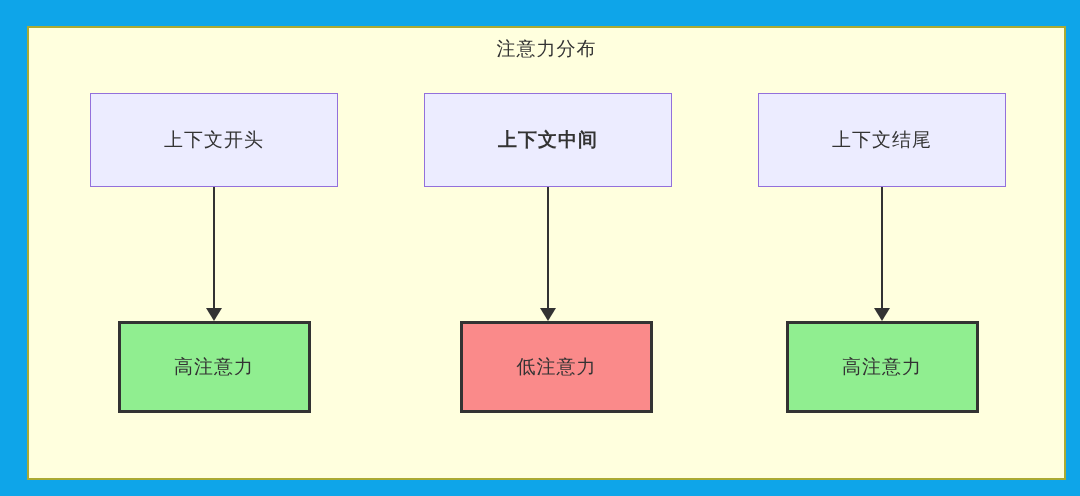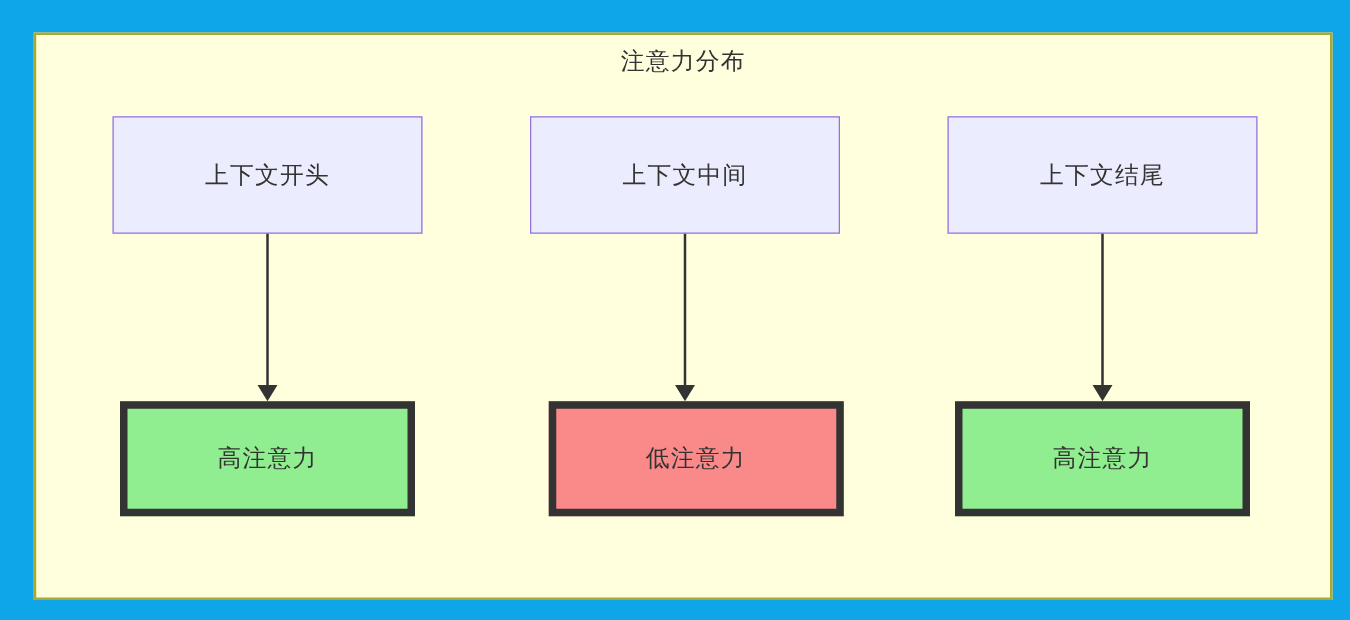--- a/index.html
+++ b/index.html
@@ -49,22 +49,22 @@
     font-size: 19px;
     color: #333333;
     letter-spacing: 1px;
   }
   .source-node {
     width: 248px; height: 94px;
     border: 1px solid #9370db;
     background: #ececff;
   }
   .result-node {
-    width: 236px; height: 92px;
-    border: 6px solid #737373;
+    width: 193px; height: 92px;
+    border: 3px solid #737373;
   }
   .arrow {
     height: 134px;
     width: 16px;
     display: flex;
     flex-direction: column;
     align-items: center;
   }
   .arrow-line {
     width: 2px;
@@ -93,21 +93,21 @@
       <div class="arrow">
         <div class="arrow-line" style="background: rgb(51, 51, 51);"></div>
         <div class="arrow-head" style="border-top-color: rgb(51, 51, 51);"></div>
       </div>
       <div class="node result-node" style="background: rgb(144, 238, 144); border-color: rgb(51, 51, 51);">
         <span>高注意力</span>
       </div>
     </div>
 
     <div class="column col-1">
-      <div class="node source-node" style="background: rgb(236, 236, 255); border-color: rgb(147, 112, 219);">
+      <div class="node source-node" style="background: rgb(236, 236, 255); border-color: rgb(147, 112, 219); font-weight: bold;">
         <span>上下文中间</span>
       </div>
       <div class="arrow">
         <div class="arrow-line" style="background: rgb(51, 51, 51);"></div>
         <div class="arrow-head" style="border-top-color: rgb(51, 51, 51);"></div>
       </div>
       <div class="node result-node" style="background: rgb(250, 138, 138); border-color: rgb(51, 51, 51); margin-left: 17px;">
         <span>低注意力</span>
       </div>
     </div>

